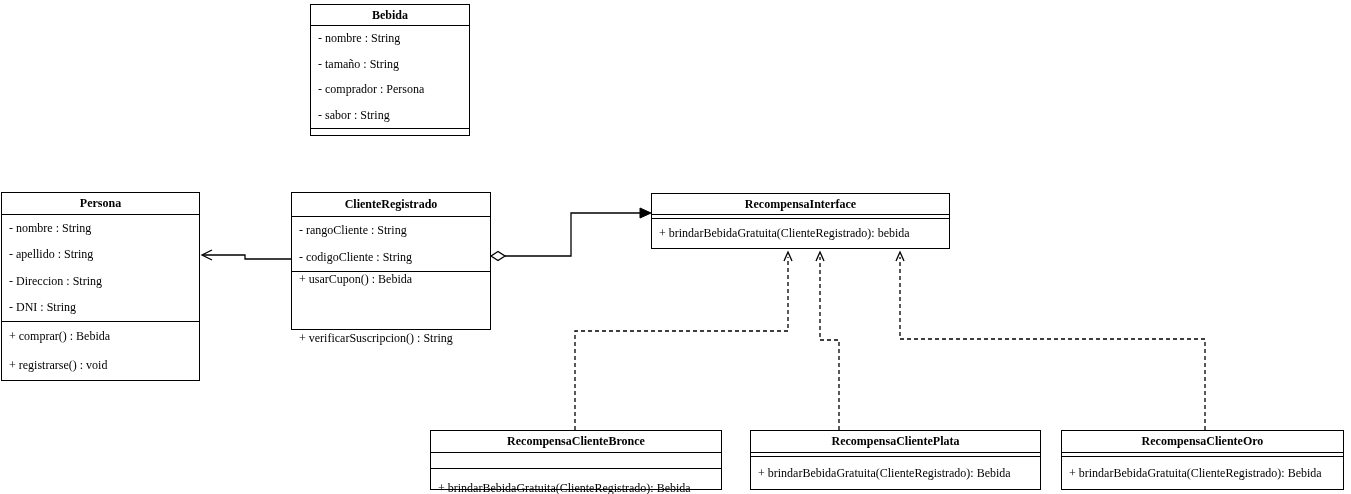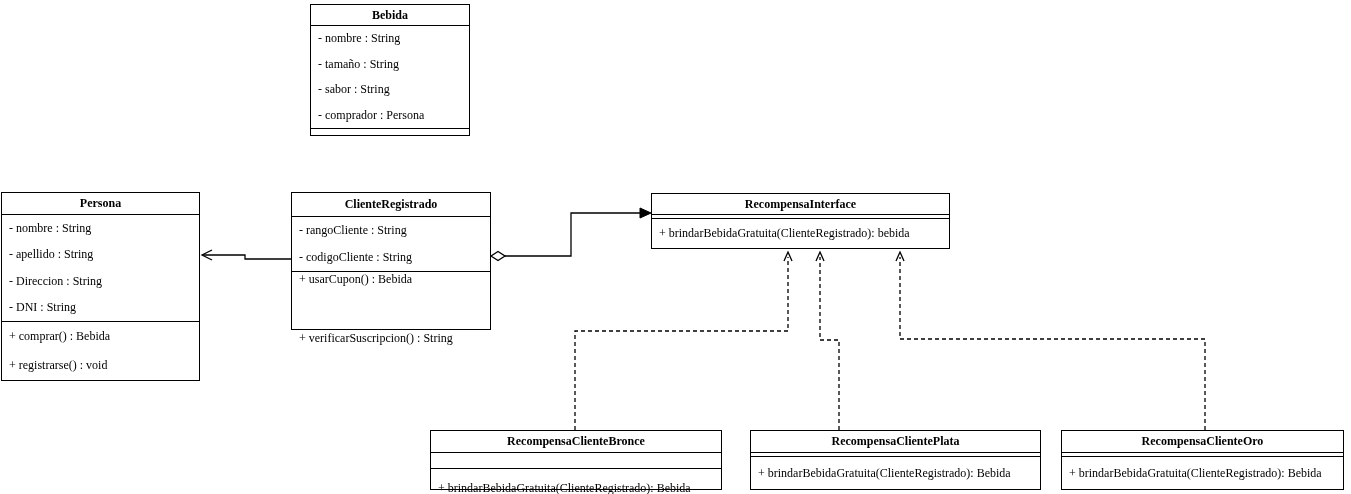--- a/index.html
+++ b/index.html
@@ -117,22 +117,22 @@
       <path class="connector dashed" d="M 1205 430 L 1205 339 L 900 339 L 900 257"></path>
       <path class="marker-open" d="M 896 261 L 900 252 L 904 261"></path>
     </g>
   </svg>
 
   <div class="uml-class" id="box-bebida">
     <div class="uml-title">Bebida</div>
     <div class="uml-section sec-attrs">
       <div class="uml-row">- nombre : String</div>
       <div class="uml-row">- tamaño : String</div>
+      <div class="uml-row">- comprador : Persona</div>
       <div class="uml-row">- sabor : String</div>
-      <div class="uml-row">- comprador : Persona</div>
     </div>
     <div class="uml-section sec-methods"></div>
   </div>
 
   <div class="uml-class" id="box-persona">
     <div class="uml-title">Persona</div>
     <div class="uml-section sec-attrs">
       <div class="uml-row">- nombre : String</div>
       <div class="uml-row">- apellido : String</div>
       <div class="uml-row">- Direccion : String</div>

